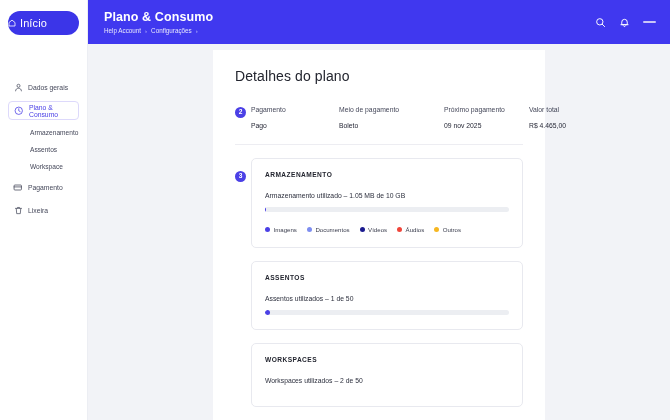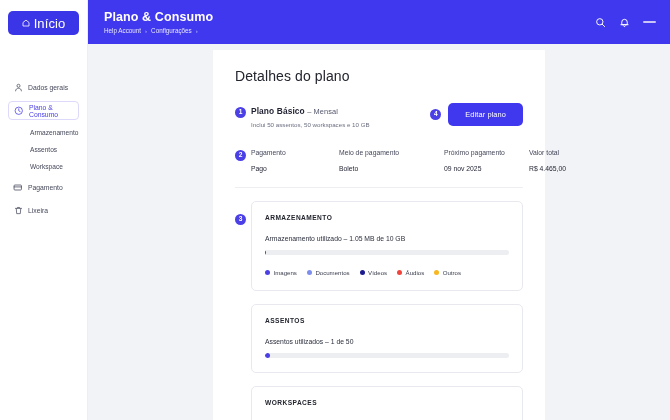--- a/index.html
+++ b/index.html
@@ -23,27 +23,26 @@
     background: #ffffff;
     border-right: 1px solid #eceef3;
     padding: 11px 8px 0 8px;
     flex: 0 0 88px;
     display: flex;
     flex-direction: column;
   }
   .home-btn {
     height: 24px;
     background: #3b35e8;
-    border-radius: 5px;
-    display: flex;
-    align-items: center;
-    justify-content: center;
+    border-radius: 12px;
+    display: flex;
+    align-items: center;
     gap: 4px;
     color: #ffffff;
-    font-size: 13px;
+    font-size: 11px;
     letter-spacing: .1px;
     cursor: pointer;
   }
   .home-btn svg { display:block; }
   .nav { margin-top: 43px; display: flex; flex-direction: column; }
   .nav-item {
     display: flex;
     align-items: center;
     gap: 5px;
     height: 19px;
@@ -319,36 +318,20 @@
           <span class="avatar-dash"></span>
         </span>
       </div>
     </header>
 
     <div class="content-wrap">
       <div class="page-card">
 
         <div class="page-title">Detalhes do plano</div>
 
-        <div class="plan-row">
-          <div class="plan-badge-col">
-            <div class="badge">1</div>
-          </div>
-          <div>
-            <div class="plan-name">
-              <span>Plano Básico</span>
-              <span class="cycle">– Mensal</span>
-            </div>
-            <div class="plan-sub">Inclui 50 assentos, 50 workspaces e 10 GB</div>
-          </div>
-          <div class="edit-area">
-            <div class="badge">4</div>
-            <button class="edit-btn">Editar plano</button>
-          </div>
-        </div>
 
         <div class="pay-row">
           <div class="pay-badge-col">
             <div class="badge">2</div>
           </div>
           <div class="pay-cols">
             <div class="pay-col pc1">
               <div class="h">Pagamento</div>
               <div class="v">Pago</div>
             </div>

